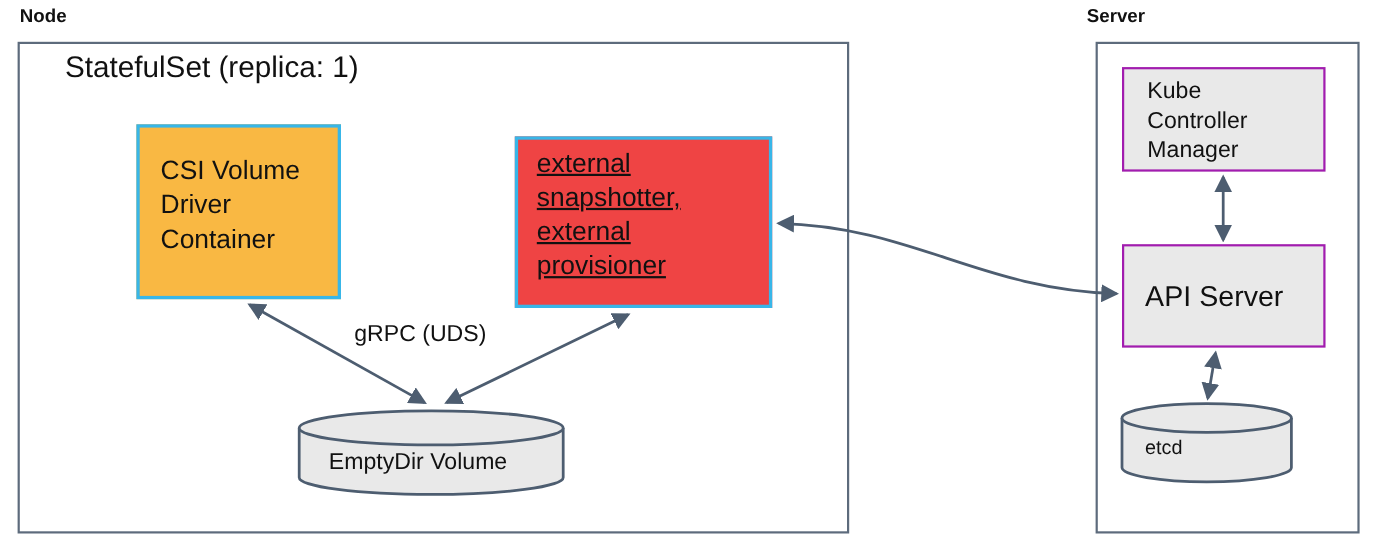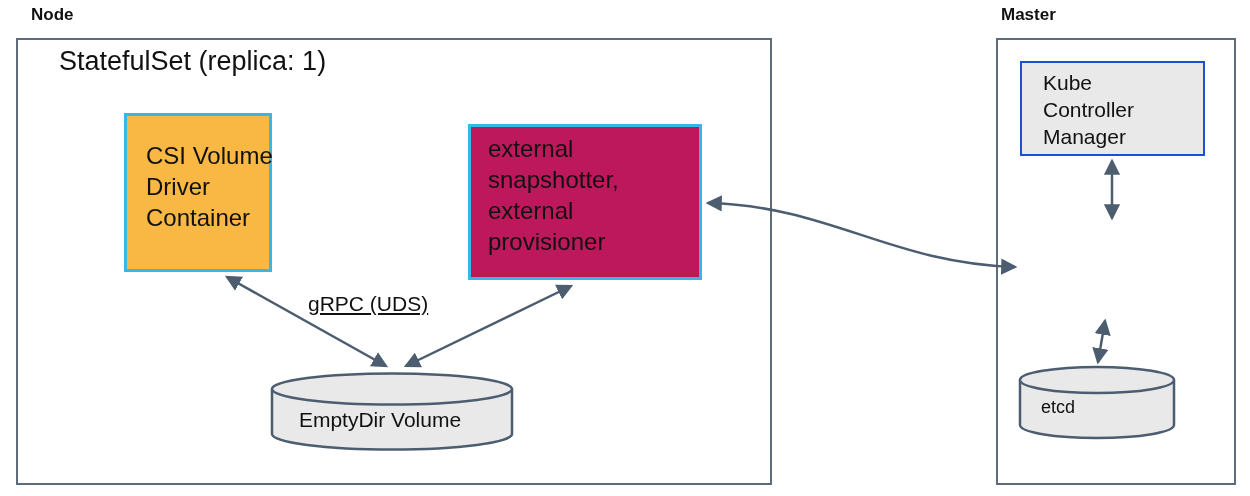--- a/index.html
+++ b/index.html
@@ -15,52 +15,51 @@
     height: 496px;
     background: #ffffff;
     overflow: hidden;
   }
   .abs { position: absolute; }
   .outer-label {
     font-size: 17px;
     font-weight: 700;
     color: #111111;
     z-index: 3;
-    margin-left: 13px;
   }
   .outer-box {
     border: 2px solid #5d6b7c;
     background: #ffffff;
     box-sizing: border-box;
     z-index: 1;
   }
   .statefulset-title {
     font-size: 27px;
     font-weight: 400;
     color: #111111;
     white-space: nowrap;
     z-index: 3;
   }
   .pod-box {
     border: 3px solid #38b6e8;
     box-sizing: border-box;
     z-index: 2;
   }
   .pod-box.orange { background: #f9b843; }
-  .pod-box.green  { background: #be185d; }
+  .pod-box.green  { background: #ef4444; text-decoration: underline; }
   .pod-label {
     font-size: 24px;
     line-height: 31px;
     font-weight: 400;
     color: #111111;
     white-space: pre-line;
   }
   .gray-box {
     background: #e9e9e9;
-    border: 2px solid #1d4ed8;
+    border: 2px solid #a21caf;
     box-sizing: border-box;
     z-index: 2;
   }
   .kcm-label {
     font-size: 21px;
     line-height: 27px;
     font-weight: 400;
     white-space: pre-line;
   }
   .api-label {
@@ -98,47 +97,50 @@
 <body>
 
 <div id="canvas">
 
   <div class="abs outer-label" style="left:18px; top:5px;">Node</div>
 
   <div class="abs outer-box" style="left:16px; top:38px; width:756px; height:447px;">
     <div class="statefulset-title" style="position:absolute; left:10px; top:6px;margin-left:31px;">StatefulSet (replica: 1)</div>
   </div>
 
-  <div class="abs pod-box orange" style="left:124px; top:113px; width:148px; height:159px;">
+  <div class="abs pod-box orange" style="left:124px; top:113px; width:186px; height:159px;">
     <div class="pod-label" style="margin:24px 0 0 19px; width:135px;">CSI Volume
 Driver
 Container</div>
   </div>
 
   <div class="abs pod-box green" style="left:468px; top:124px; width:234px; height:156px;">
     <div class="pod-label" style="margin:6px 0 0 17px; width:165px;">external
 snapshotter,
 external
 provisioner</div>
   </div>
 
-  <div class="abs grpc-label" style="left:308px; top:292px;text-decoration:underline;">gRPC (UDS)</div>
+  <div class="abs grpc-label" style="left:322px; top:292px;">gRPC (UDS)</div>
 
   <div class="abs cyl-label" style="left:272px; top:408px; width:216px;">EmptyDir Volume</div>
 
-  <div class="abs outer-label" style="left:988px; top:5px;">Master</div>
+  <div class="abs outer-label" style="left:988px; top:5px;">Server</div>
 
   <div class="abs outer-box" style="left:996px; top:38px; width:240px; height:447px;"></div>
 
   <div class="abs gray-box" style="left:1020px; top:61px; width:185px; height:95px;">
     <div class="kcm-label" style="margin:6px 0 0 21px; width:120px;">Kube
 Controller
 Manager</div>
   </div>
 
+  <div class="abs gray-box" style="left:1020px; top:222px; width:185px; height:94px; display:flex; align-items:center;">
+    <div class="api-label" style="margin-left:19px;">API Server</div>
+  </div>
 
   <div class="abs etcd-label" style="left:1041px; top:397px;">etcd</div>
 
   <svg id="overlay" viewBox="0 0 1250 496">
     <defs>
       <marker id="ah" viewBox="0 0 10 10" refX="8.5" refY="5" markerWidth="6.5" markerHeight="6.5" orient="auto-start-reverse">
         <path d="M0,0 L10,5 L0,10 z" fill="#4d5d70"></path>
       </marker>
     </defs>
 

